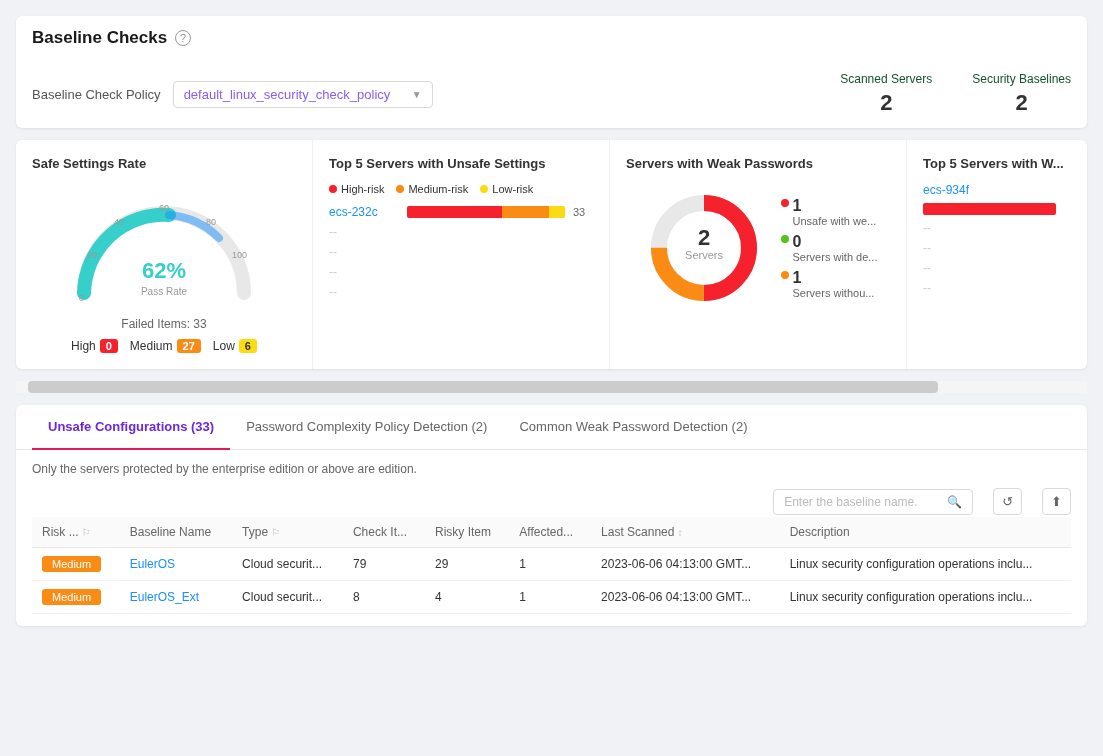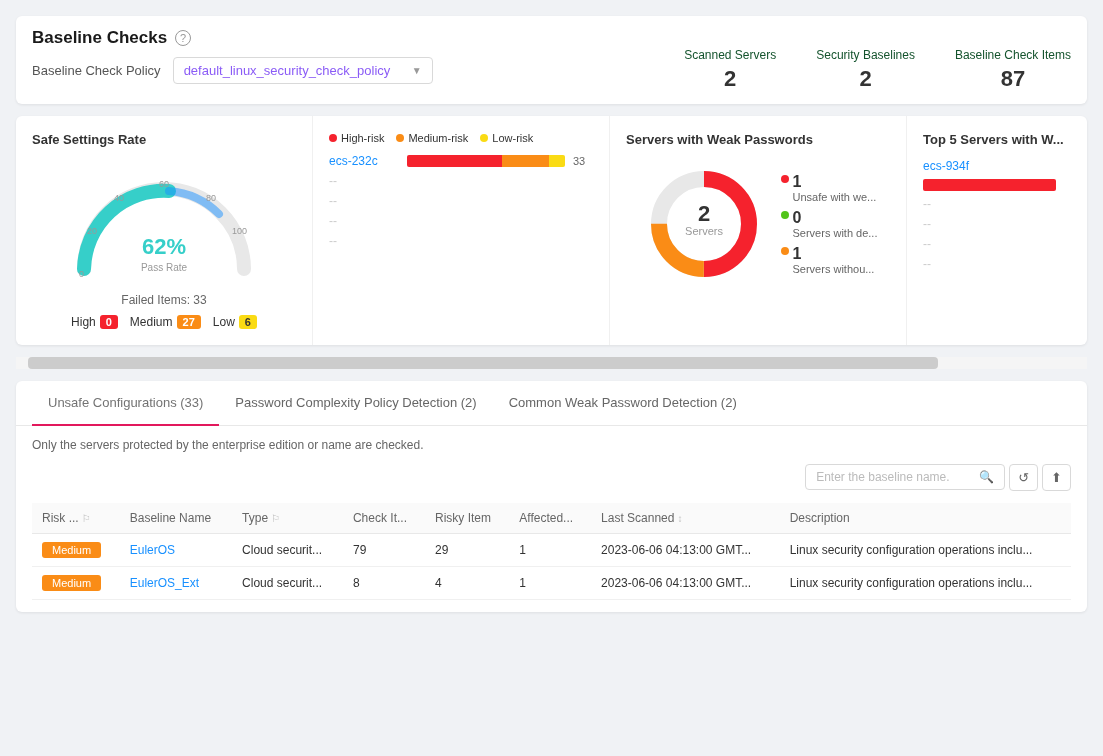--- a/index.html
+++ b/index.html
@@ -57,26 +57,26 @@
     .donut-dot { width: 8px; height: 8px; border-radius: 50%; margin-top: 2px; flex-shrink: 0; }
 
     
     .scroll-bar-area { background: #f5f5f5; height: 12px; margin-bottom: 12px; border-radius: 0; position: relative; overflow: hidden; }
     .scroll-thumb { background: #ccc; height: 100%; width: 85%; border-radius: 4px; position: absolute; left: 12px; }
 
     
     .tabs-container { background: #fff; border-radius: 6px; box-shadow: 0 1px 3px rgba(0,0,0,0.08); }
     .tabs-header { display: flex; border-bottom: 1px solid #e8e8e8; padding: 0 16px; }
     .tab { padding: 14px 16px; font-size: 13px; cursor: pointer; color: #666; border-bottom: 2px solid transparent; margin-bottom: -1px; white-space: nowrap; }
-    .tab.active { color: #737373; border-bottom-color: #e2185c; font-weight: 400; }
+    .tab.active { color: #6d28d9; border-bottom-color: #e2185c; font-weight: 700; }
 
     .tabs-body { padding: 12px 16px; }
     .notice { font-size: 12px; color: #666; margin-bottom: 12px; }
 
-    .table-toolbar { display: flex; justify-content: flex-end; align-items: flex-start; gap: 4px; margin-bottom: 12px; }
+    .table-toolbar { display: flex; justify-content: flex-end; align-items: center; gap: 20px; margin-bottom: 2px; }
     .search-input { border: 1px solid #d9d9d9; border-radius: 4px; padding: 5px 10px; font-size: 12px; width: 200px; display: flex; align-items: center; gap: 6px; color: #bbb; }
     .icon-btn { border: 1px solid #d9d9d9; border-radius: 4px; padding: 5px 8px; background: #fff; cursor: pointer; font-size: 13px; color: #666; }
 
     table { width: 100%; border-collapse: collapse; font-size: 12px; }
     th { background: #fafafa; padding: 8px 10px; text-align: left; color: #666; font-weight: 500; border-bottom: 1px solid #e8e8e8; white-space: nowrap; }
     td { padding: 8px 10px; border-bottom: 1px solid #f0f0f0; color: #333; }
     .th-filter { display: inline-flex; align-items: center; gap: 3px; }
     .filter-icon { color: #bbb; font-size: 10px; }
     .sort-icon { color: #bbb; font-size: 10px; }
 
@@ -85,21 +85,21 @@
     .link { color: #1890ff; cursor: pointer; }
 
     .policy-top-wrapper { display: flex; align-items: center; justify-content: space-between; flex-wrap: wrap; gap: 12px; }
   </style>
 </head>
 <body>
 
 <div class="page-container">
 
   <div class="card" style="padding: 12px 16px;">
-    <div style="display:flex; align-items:center; gap:8px; margin-bottom:0;">
+    <div style="display:flex; align-items:center; gap:8px; margin-bottom:24px;">
       <span style="font-size:17px; font-weight:700; color:#1a1a1a;">Baseline Checks</span>
       <span class="help-icon">?</span>
     </div>
 
     <div class="policy-top-wrapper">
       <div style="display:flex; flex-direction:column; gap:6px;">
         <div style="display:flex; align-items:center; gap:12px;">
           <span style="color:#555; font-size:13px;">Baseline Check Policy</span>
           <div class="policy-select">
             <span style="font-size:13px;">default_linux_security_check_policy</span>
@@ -110,24 +110,20 @@
 
       <div style="display:flex; align-items:center; gap:40px;">
         <div class="stats-group">
           <div class="stat-item">
             <div class="stat-label">Scanned Servers</div>
             <div class="stat-value">2</div>
           </div>
           <div class="stat-item">
             <div class="stat-label">Security Baselines</div>
             <div class="stat-value">2</div>
-          </div>
-          <div class="stat-item">
-            <div class="stat-label">Baseline Check Items</div>
-            <div class="stat-value">87</div>
           </div>
         </div>
       </div>
     </div>
   </div>
 
   <div class="charts-row">
 
     <div class="chart-panel">
       <div class="chart-panel-title">Safe Settings Rate</div>
@@ -163,20 +159,21 @@
           </div>
           <div class="risk-badge">
             <span style="color:#333; font-size:12px;">Low</span>
             <span class="badge-val" style="background:#fadb14; color:#333;">6</span>
           </div>
         </div>
       </div>
     </div>
 
     <div class="chart-panel" style="min-width:260px; max-width:320px;">
+      <div class="chart-panel-title">Top 5 Servers with Unsafe Settings</div>
       <div class="legend">
         <div class="legend-item">
           <span class="legend-dot" style="background:#f5222d;"></span>
           <span>High-risk</span>
         </div>
         <div class="legend-item">
           <span class="legend-dot" style="background:#fa8c16;"></span>
           <span>Medium-risk</span>
         </div>
         <div class="legend-item">
@@ -275,21 +272,21 @@
   </div>
 
   <div class="tabs-container">
     <div class="tabs-header">
       <div class="tab active">Unsafe Configurations (33)</div>
       <div class="tab">Password Complexity Policy Detection (2)</div>
       <div class="tab">Common Weak Password Detection (2)</div>
     </div>
     <div class="tabs-body">
       <div class="notice">
-        <span>Only the servers protected by the enterprise edition or name are checked.</span>
+        <span>Only the servers protected by the enterprise edition or above are edition.</span>
       </div>
       <div class="table-toolbar">
         <div class="search-input">
           <span style="color:#bbb; font-size:12px;">Enter the baseline name.</span>
           <span style="color:#bbb; margin-left:auto;">🔍</span>
         </div>
         <button class="icon-btn" title="Refresh">↺</button>
         <button class="icon-btn" title="Export">⬆</button>
       </div>
       <table>

